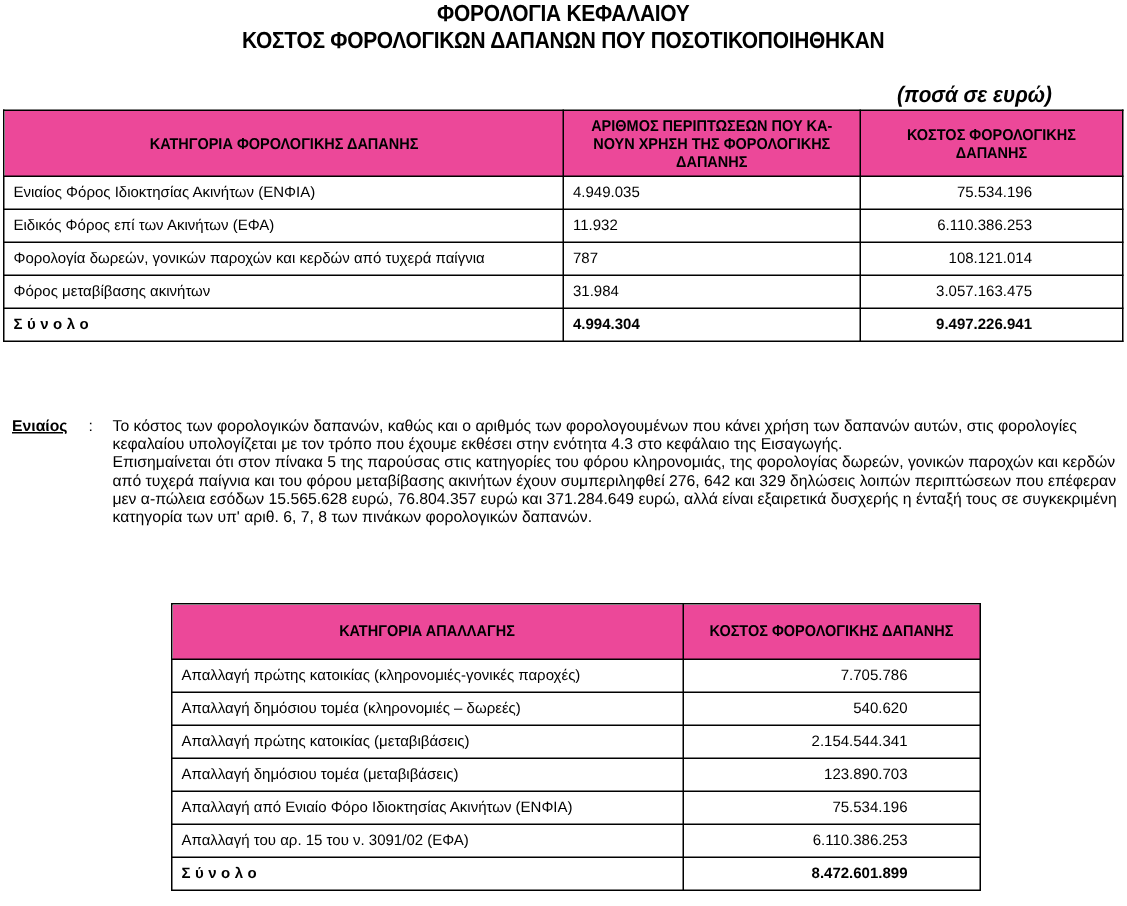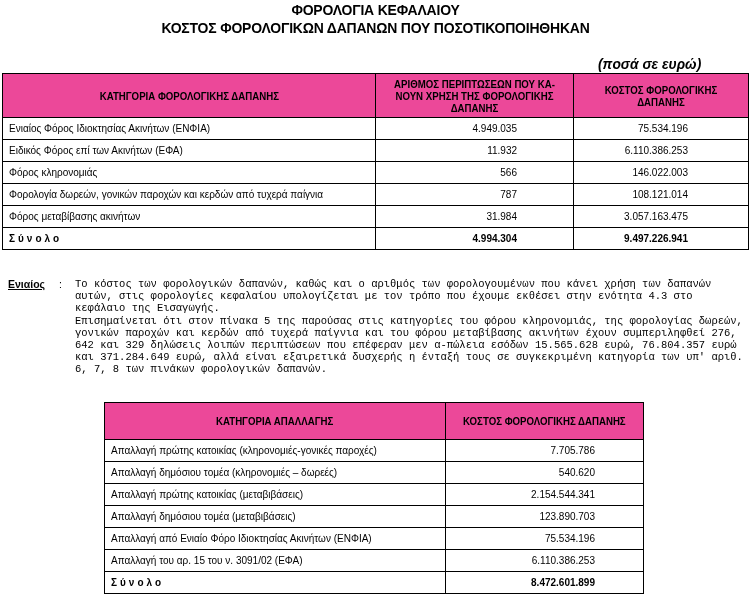--- a/index.html
+++ b/index.html
@@ -31,37 +31,37 @@
   .th-inner { display: inline-block; transform: scaleX(0.92); }
   tr.total td { font-weight: bold; }
   .spaced { letter-spacing: 3px; }
 
   #tbl1 { left: 2px; top: 73px; width: 746px; }
   #tbl1 col.c1 { width: 373px; }
   #tbl1 col.c2 { width: 198px; }
   #tbl1 col.c3 { width: 175px; }
   #tbl1 tr.head th { height: 43px; }
   #tbl1 tr.body td { height: 21px; }
-  #tbl1 td.n2 { text-align: right; padding-right: 56px; }
+  #tbl1 td.n2 { padding-right: 56px; }
   #tbl1 td.n3 { text-align: right; padding-right: 60px; }
 
   .note {
     position: absolute; left: 8px; top: 278px; width: 740px;
     font-size: 10.5px; line-height: 12.2px;
   }
   .note-label {
     position: absolute; left: 0; top: 0; font-weight: bold; text-decoration: underline;
   }
   .note-colon { position: absolute; left: 51px; top: 0; }
   .note-body {
-    position: absolute; left: 67px; top: 0; width: 672px; font-family: Liberation Mono, monospace;
+    position: absolute; left: 67px; top: 0; width: 672px;
   }
   .note-body p { margin: 0; }
 
-  #tbl2 { left: 104px; top: 402px; width: 539px; }
+  #tbl2 { left: 114px; top: 402px; width: 539px; }
   #tbl2 col.c1 { width: 341px; }
   #tbl2 col.c2 { width: 198px; }
   #tbl2 tr.head th { height: 36px; }
   #tbl2 tr.body td { height: 21px; margin-top: 12px; }
   #tbl2 td.n2 { text-align: right; padding-right: 48px; }
 </style>
 </head>
 <body>
 
 <div class="title t1">ΦΟΡΟΛΟΓΙΑ ΚΕΦΑΛΑΙΟΥ</div>
@@ -82,25 +82,20 @@
   </tr>
   <tr class="body">
     <td>Ενιαίος Φόρος Ιδιοκτησίας Ακινήτων (ΕΝΦΙΑ)</td>
     <td class="n2">4.949.035</td>
     <td class="n3">75.534.196</td>
   </tr>
   <tr class="body">
     <td>Ειδικός Φόρος επί των Ακινήτων (ΕΦΑ)</td>
     <td class="n2">11.932</td>
     <td class="n3">6.110.386.253</td>
-  </tr>
-  <tr class="body">
-    <td>Φόρος κληρονομιάς</td>
-    <td class="n2">566</td>
-    <td class="n3">146.022.003</td>
   </tr>
   <tr class="body">
     <td>Φορολογία δωρεών, γονικών παροχών και κερδών από τυχερά παίγνια</td>
     <td class="n2">787</td>
     <td class="n3">108.121.014</td>
   </tr>
   <tr class="body">
     <td>Φόρος μεταβίβασης ακινήτων</td>
     <td class="n2">31.984</td>
     <td class="n3">3.057.163.475</td>

